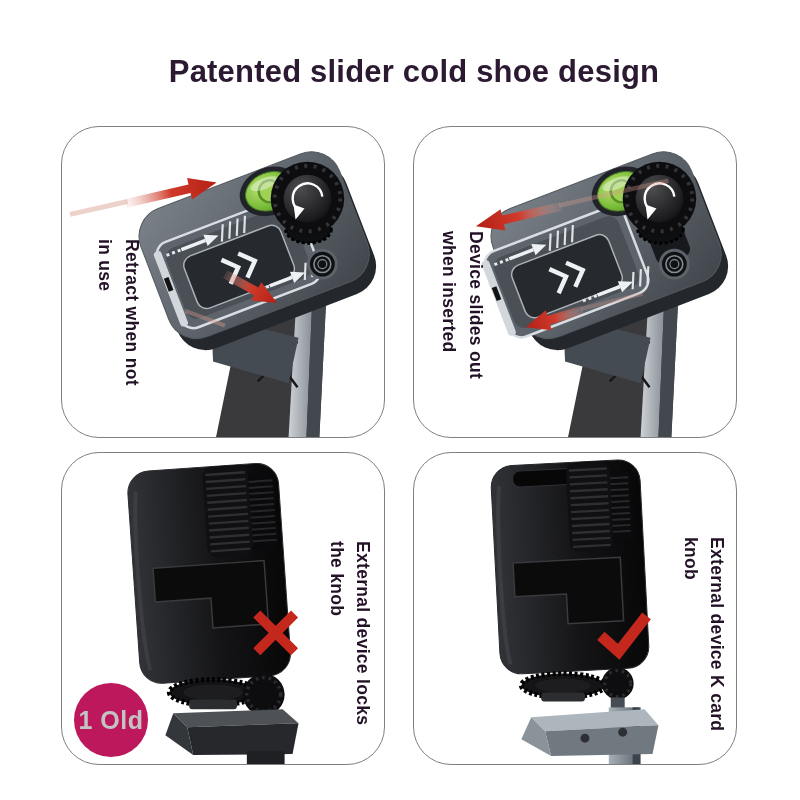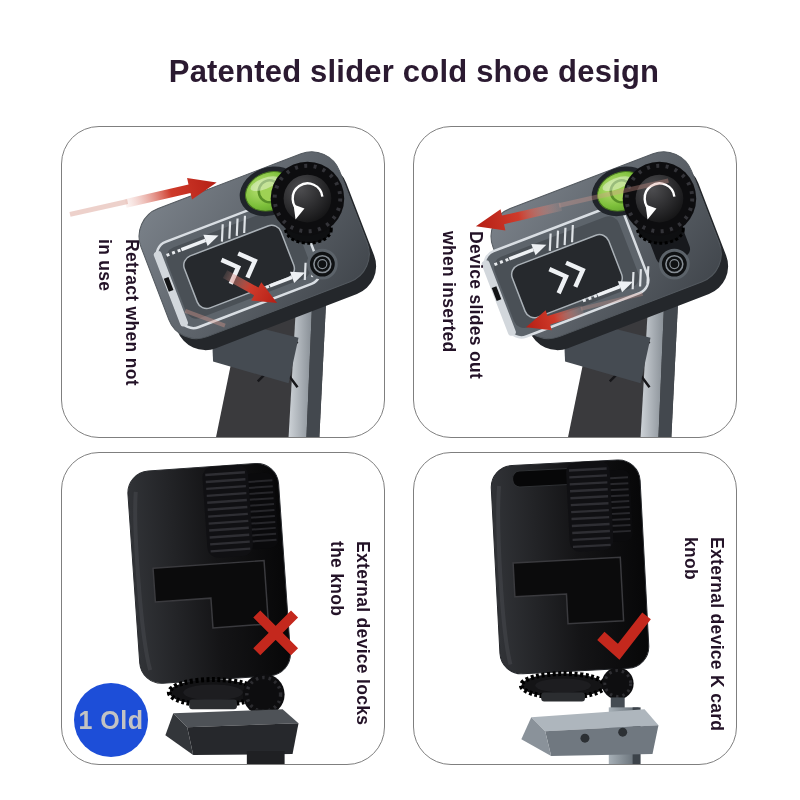--- a/index.html
+++ b/index.html
@@ -15,21 +15,21 @@
   .card-br{left:413px;top:452px;height:313px;}
   .scene{position:absolute;left:0;top:0;width:100%;height:100%;display:block;}
   .vlabel{position:absolute;writing-mode:vertical-rl;text-orientation:mixed;
           font-weight:bold;font-size:17.5px;line-height:1.5;color:#231227;
           white-space:pre-line;letter-spacing:.3px;}
   .label-tl{left:30px;top:112px;}
   .label-tr{left:22px;top:104px;}
   .label-bl{right:8px;top:88px;}
   .label-br{right:6px;top:84px;}
   .badge{position:absolute;left:12px;top:230px;width:74px;height:74px;border-radius:50%;
-         background:#1d4ed8;color:#c3c3c3;font-weight:bold;font-size:25px;
+         background:#be185d;color:#c3c3c3;font-weight:bold;font-size:25px;
          display:flex;align-items:center;justify-content:center;letter-spacing:.5px;}
 </style>
 </head>
 <body>
 
 <div class="page">
 
   <h1 class="title">Patented slider cold shoe design</h1>
 
   <section class="card card-tl">

